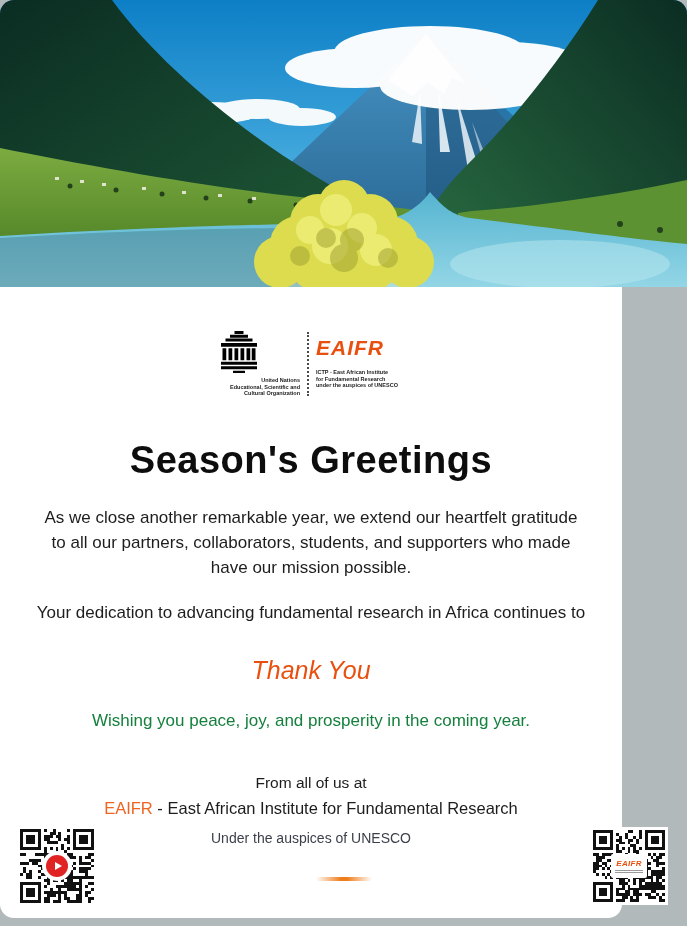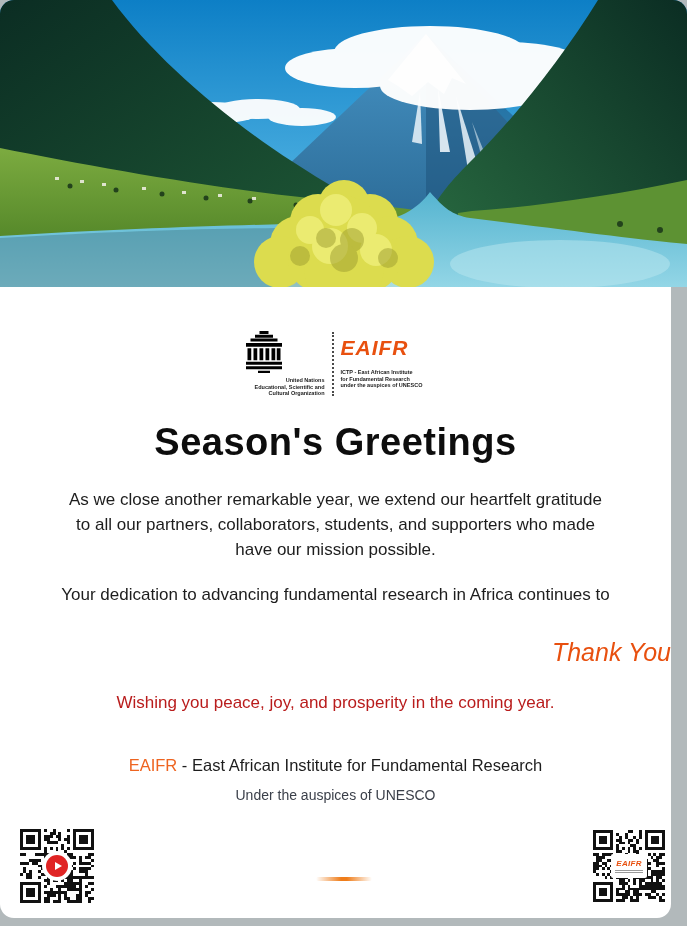--- a/index.html
+++ b/index.html
@@ -1,20 +1,20 @@
 <!DOCTYPE html>
 <html><head>
 <meta charset="utf-8">
 <style>
   * { margin:0; padding:0; box-sizing:border-box; }
   html,body { width:687px; height:926px; overflow:hidden; }
   body { background:#b2b9bb; font-family:"Liberation Sans", sans-serif; position:relative; }
 
   .card {
-    position:absolute; top:0; left:0; width:671px; height:918px;
+    position:absolute; top:0; left:0; width:622px; height:918px;
     background:#ffffff; border-radius:14px;
   }
 
   .hero {
     width:687px; height:287px; border-radius:14px 14px 0 0; overflow:hidden;
     display:block;
   }
   .hero svg { display:block; }
 
   
@@ -22,34 +22,34 @@
     margin-top:44px; display:flex; justify-content:center; align-items:flex-start;
   }
   .logo-left { display:flex; flex-direction:column; align-items:center; width:122px; }
   .logo-left .caption { align-self:flex-end; text-align:right; }
   .logo-divider { height:64px; width:0; border-left:2px dotted #4a4a4a; margin:1px 7px 0 7px; }
   .logo-right { display:flex; flex-direction:column; align-items:flex-start; width:128px; }
   .caption { font-size:5.5px; line-height:6.5px; color:#222; font-weight:bold; margin-top:4px; }
   .wordmark { font-size:21px; font-weight:bold; font-style:italic; letter-spacing:1px; color:#E8500F; line-height:34px; }
 
   .title {
-    margin-top:20px; text-align:center; font-size:38px; font-weight:bold;
+    margin-top:38px; text-align:center; font-size:38px; font-weight:bold;
     color:#0d0d0d; letter-spacing:0.5px; line-height:50px;
   }
 
   .para { margin-top:20px; text-align:center; color:#1d1d1d; font-size:17px; }
   .para div { line-height:25.3px; white-space:nowrap; }
   .para2 { }
 
   .thank-you {
-    margin-top:27px; text-align:right; font-size:25px; font-style:italic;
+    margin-top:27px; text-align:center; font-size:25px; font-style:italic;
     color:#E8500F; font-weight:500; line-height:34px;
   }
 
-  .wish { margin-top:21px; text-align:center; color:#b91c1c; font-size:17px; line-height:25px; }
+  .wish { margin-top:21px; text-align:center; color:#15803d; font-size:17px; line-height:25px; }
 
   .from-block { margin-top:37px; text-align:center; color:#1d1d1d; }
   .from-line { font-size:15.5px; line-height:25px; }
   .org-line { font-size:16.5px; line-height:26px;text-align:center; }
   .org-abbr { color:#EE6420; }
   .auspices { margin-top:7px; text-align:center; color:#3a3f49; font-size:14px; line-height:20px; }
 
   
   .qr {
     position:absolute; width:80px; height:80px; background:#fff; padding:3px;
@@ -255,20 +255,21 @@
 
   <div class="para para2">
     <div>Your dedication to advancing fundamental research in Africa continues to</div>
   </div>
 
   <div class="thank-you">Thank You</div>
 
   <div class="wish">Wishing you peace, joy, and prosperity in the coming year.</div>
 
   <div class="from-block">
+    <div class="from-line">From all of us at</div>
     <div class="org-line"><span class="org-abbr">EAIFR</span><span> - East African Institute for Fundamental Research</span></div>
   </div>
 
   <div class="auspices">Under the auspices of UNESCO</div>
 
   <div class="qr qr-left">
     <svg id="qr1" viewBox="0 0 25 25">
         <rect x="0" y="0" width="25" height="25" fill="#fff"></rect>
         <path fill="#111" d="M8 0h1v1h-1zM11 0h1v1h-1zM16 0h1v1h-1zM10 1h1v1h-1zM11 1h1v1h-1zM13 1h1v1h-1zM8 2h1v1h-1zM9 2h1v1h-1zM10 2h1v1h-1zM12 2h1v1h-1zM13 2h1v1h-1zM16 2h1v1h-1zM8 3h1v1h-1zM9 3h1v1h-1zM13 3h1v1h-1zM15 3h1v1h-1zM16 3h1v1h-1zM9 4h1v1h-1zM10 4h1v1h-1zM11 4h1v1h-1zM12 4h1v1h-1zM16 4h1v1h-1zM14 5h1v1h-1zM8 6h1v1h-1zM10 6h1v1h-1zM12 6h1v1h-1zM14 6h1v1h-1zM16 6h1v1h-1zM8 7h1v1h-1zM12 7h1v1h-1zM15 7h1v1h-1zM0 8h1v1h-1zM1 8h1v1h-1zM5 8h1v1h-1zM6 8h1v1h-1zM7 8h1v1h-1zM8 8h1v1h-1zM9 8h1v1h-1zM10 8h1v1h-1zM12 8h1v1h-1zM16 8h1v1h-1zM17 8h1v1h-1zM23 8h1v1h-1zM24 8h1v1h-1zM8 9h1v1h-1zM9 9h1v1h-1zM10 9h1v1h-1zM15 9h1v1h-1zM16 9h1v1h-1zM17 9h1v1h-1zM18 9h1v1h-1zM20 9h1v1h-1zM22 9h1v1h-1zM23 9h1v1h-1zM3 10h1v1h-1zM4 10h1v1h-1zM5 10h1v1h-1zM6 10h1v1h-1zM11 10h1v1h-1zM15 10h1v1h-1zM16 10h1v1h-1zM20 10h1v1h-1zM24 10h1v1h-1zM0 11h1v1h-1zM1 11h1v1h-1zM2 11h1v1h-1zM4 11h1v1h-1zM5 11h1v1h-1zM8 11h1v1h-1zM9 11h1v1h-1zM11 11h1v1h-1zM12 11h1v1h-1zM13 11h1v1h-1zM18 11h1v1h-1zM20 11h1v1h-1zM21 11h1v1h-1zM22 11h1v1h-1zM23 11h1v1h-1zM6 12h1v1h-1zM7 12h1v1h-1zM8 12h1v1h-1zM10 12h1v1h-1zM11 12h1v1h-1zM13 12h1v1h-1zM15 12h1v1h-1zM17 12h1v1h-1zM24 12h1v1h-1zM1 13h1v1h-1zM7 13h1v1h-1zM11 13h1v1h-1zM16 13h1v1h-1zM18 13h1v1h-1zM20 13h1v1h-1zM21 13h1v1h-1zM22 13h1v1h-1zM23 13h1v1h-1zM1 14h1v1h-1zM3 14h1v1h-1zM6 14h1v1h-1zM9 14h1v1h-1zM11 14h1v1h-1zM13 14h1v1h-1zM15 14h1v1h-1zM16 14h1v1h-1zM17 14h1v1h-1zM20 14h1v1h-1zM21 14h1v1h-1zM22 14h1v1h-1zM0 15h1v1h-1zM2 15h1v1h-1zM3 15h1v1h-1zM7 15h1v1h-1zM8 15h1v1h-1zM11 15h1v1h-1zM12 15h1v1h-1zM15 15h1v1h-1zM16 15h1v1h-1zM17 15h1v1h-1zM22 15h1v1h-1zM2 16h1v1h-1zM3 16h1v1h-1zM6 16h1v1h-1zM9 16h1v1h-1zM10 16h1v1h-1zM13 16h1v1h-1zM15 16h1v1h-1zM16 16h1v1h-1zM18 16h1v1h-1zM20 16h1v1h-1zM21 16h1v1h-1zM22 16h1v1h-1zM23 16h1v1h-1zM24 16h1v1h-1zM8 17h1v1h-1zM9 17h1v1h-1zM11 17h1v1h-1zM12 17h1v1h-1zM14 17h1v1h-1zM17 17h1v1h-1zM20 17h1v1h-1zM9 18h1v1h-1zM15 18h1v1h-1zM17 18h1v1h-1zM19 18h1v1h-1zM23 18h1v1h-1zM24 18h1v1h-1zM8 19h1v1h-1zM12 19h1v1h-1zM13 19h1v1h-1zM14 19h1v1h-1zM15 19h1v1h-1zM17 19h1v1h-1zM18 19h1v1h-1zM22 19h1v1h-1zM10 20h1v1h-1zM13 20h1v1h-1zM19 20h1v1h-1zM24 20h1v1h-1zM8 21h1v1h-1zM9 21h1v1h-1zM10 21h1v1h-1zM11 21h1v1h-1zM12 21h1v1h-1zM13 21h1v1h-1zM14 21h1v1h-1zM15 21h1v1h-1zM20 21h1v1h-1zM22 21h1v1h-1zM23 21h1v1h-1zM9 22h1v1h-1zM10 22h1v1h-1zM11 22h1v1h-1zM13 22h1v1h-1zM15 22h1v1h-1zM19 22h1v1h-1zM20 22h1v1h-1zM22 22h1v1h-1zM8 23h1v1h-1zM9 23h1v1h-1zM13 23h1v1h-1zM15 23h1v1h-1zM16 23h1v1h-1zM19 23h1v1h-1zM20 23h1v1h-1zM23 23h1v1h-1zM24 23h1v1h-1zM8 24h1v1h-1zM9 24h1v1h-1zM11 24h1v1h-1zM12 24h1v1h-1zM13 24h1v1h-1zM16 24h1v1h-1zM17 24h1v1h-1zM18 24h1v1h-1zM19 24h1v1h-1zM20 24h1v1h-1zM23 24h1v1h-1z"></path>
         <path fill="#111" fill-rule="evenodd" d="M0 0h7v7h-7z M1 1h5v5h-5z M2 2h3v3h-3z M18 0h7v7h-7z M19 1h5v5h-5z M20 2h3v3h-3z M0 18h7v7h-7z M1 19h5v5h-5z M2 20h3v3h-3z"></path>

